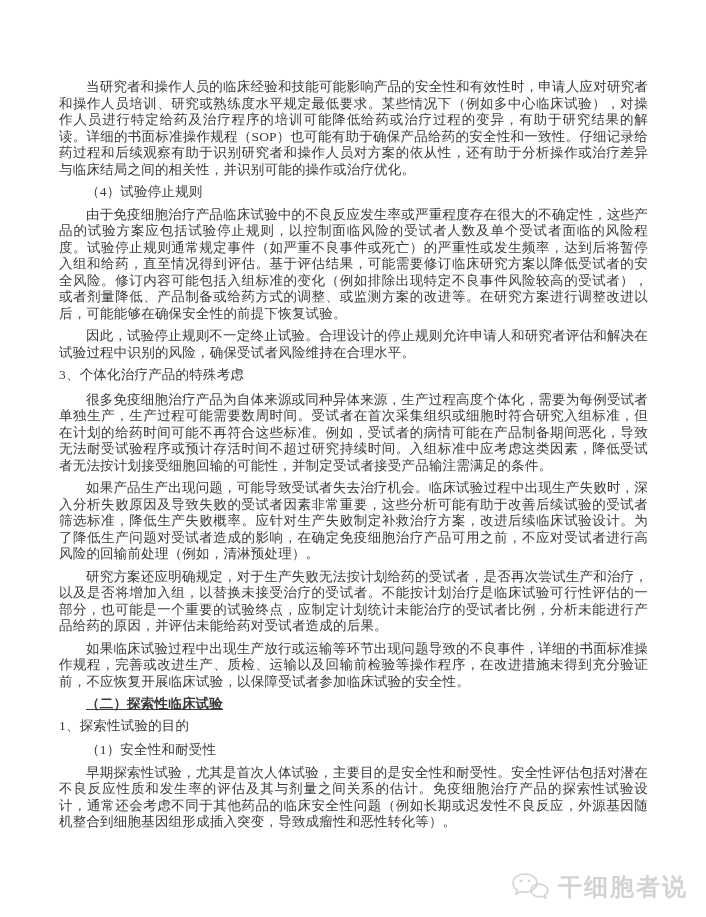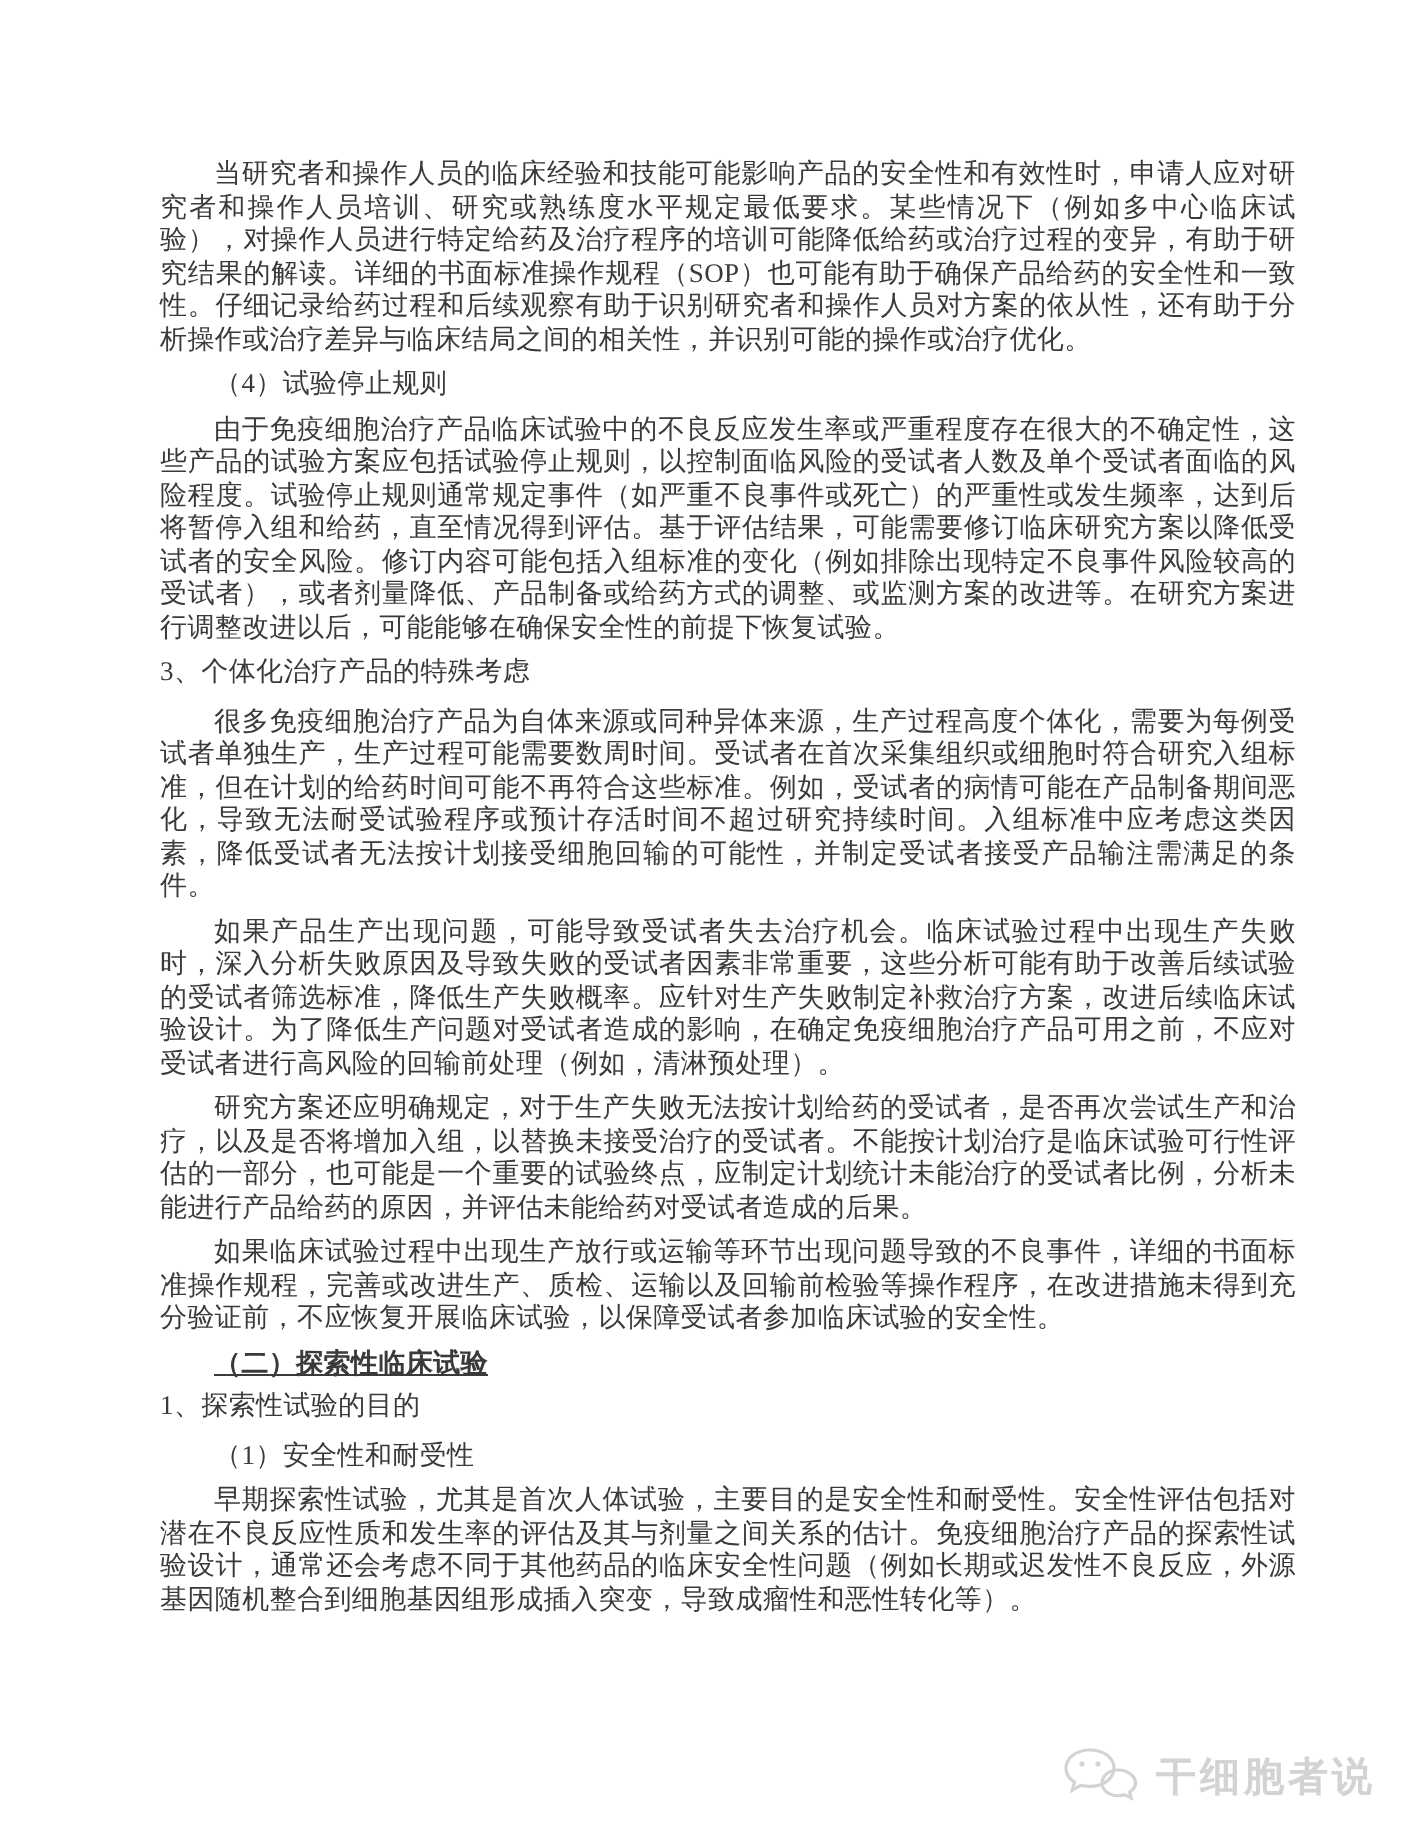--- a/index.html
+++ b/index.html
@@ -9,21 +9,21 @@
   }
   .doc-page {
     position: relative;
     width: 706px;
     height: 917px;
     background: #ffffff;
     overflow: hidden;
     font-family: "Liberation Serif", "DejaVu Serif", serif;
     color: #3a3a3a;
     box-sizing: border-box;
-    padding: 79px 58px 0 80px;
+    padding: 79px 58px 0 59px;
   }
   .doc-body {
     font-size: 13.5px;
     line-height: 16.5px;
     text-align: justify;
     letter-spacing: 0.2px;
   }
   .body-para {
     margin: 0 0 6px 0;
     text-indent: 2em;
@@ -47,37 +47,38 @@
     position: absolute;
     right: 18px;
     bottom: 14px;
     display: flex;
     align-items: center;
     gap: 7px;
     user-select: none;
   }
   .watermark-text {
     font-family: "Liberation Sans", "DejaVu Sans", sans-serif;
-    font-size: 20px;
+    font-size: 24px;
     font-weight: bold;
     color: #d3d3d3;
     letter-spacing: 2px;
   }
   .watermark-icon svg {
     display: block;
   }
 </style>
 </head>
 <body>
 
 <div class="doc-page">
   <div class="doc-body">
     <p class="body-para">当研究者和操作人员的临床经验和技能可能影响产品的安全性和有效性时，申请人应对研究者和操作人员培训、研究或熟练度水平规定最低要求。某些情况下（例如多中心临床试验），对操作人员进行特定给药及治疗程序的培训可能降低给药或治疗过程的变异，有助于研究结果的解读。详细的书面标准操作规程（SOP）也可能有助于确保产品给药的安全性和一致性。仔细记录给药过程和后续观察有助于识别研究者和操作人员对方案的依从性，还有助于分析操作或治疗差异与临床结局之间的相关性，并识别可能的操作或治疗优化。</p>
     <p class="sub-line">（4）试验停止规则</p>
     <p class="body-para">由于免疫细胞治疗产品临床试验中的不良反应发生率或严重程度存在很大的不确定性，这些产品的试验方案应包括试验停止规则，以控制面临风险的受试者人数及单个受试者面临的风险程度。试验停止规则通常规定事件（如严重不良事件或死亡）的严重性或发生频率，达到后将暂停入组和给药，直至情况得到评估。基于评估结果，可能需要修订临床研究方案以降低受试者的安全风险。修订内容可能包括入组标准的变化（例如排除出现特定不良事件风险较高的受试者），或者剂量降低、产品制备或给药方式的调整、或监测方案的改进等。在研究方案进行调整改进以后，可能能够在确保安全性的前提下恢复试验。</p>
+    <p class="body-para">因此，试验停止规则不一定终止试验。合理设计的停止规则允许申请人和研究者评估和解决在试验过程中识别的风险，确保受试者风险维持在合理水平。</p>
     <p class="h-bold">3、个体化治疗产品的特殊考虑</p>
     <p class="body-para">很多免疫细胞治疗产品为自体来源或同种异体来源，生产过程高度个体化，需要为每例受试者单独生产，生产过程可能需要数周时间。受试者在首次采集组织或细胞时符合研究入组标准，但在计划的给药时间可能不再符合这些标准。例如，受试者的病情可能在产品制备期间恶化，导致无法耐受试验程序或预计存活时间不超过研究持续时间。入组标准中应考虑这类因素，降低受试者无法按计划接受细胞回输的可能性，并制定受试者接受产品输注需满足的条件。</p>
     <p class="body-para">如果产品生产出现问题，可能导致受试者失去治疗机会。临床试验过程中出现生产失败时，深入分析失败原因及导致失败的受试者因素非常重要，这些分析可能有助于改善后续试验的受试者筛选标准，降低生产失败概率。应针对生产失败制定补救治疗方案，改进后续临床试验设计。为了降低生产问题对受试者造成的影响，在确定免疫细胞治疗产品可用之前，不应对受试者进行高风险的回输前处理（例如，清淋预处理）。</p>
     <p class="body-para">研究方案还应明确规定，对于生产失败无法按计划给药的受试者，是否再次尝试生产和治疗，以及是否将增加入组，以替换未接受治疗的受试者。不能按计划治疗是临床试验可行性评估的一部分，也可能是一个重要的试验终点，应制定计划统计未能治疗的受试者比例，分析未能进行产品给药的原因，并评估未能给药对受试者造成的后果。</p>
     <p class="body-para">如果临床试验过程中出现生产放行或运输等环节出现问题导致的不良事件，详细的书面标准操作规程，完善或改进生产、质检、运输以及回输前检验等操作程序，在改进措施未得到充分验证前，不应恢复开展临床试验，以保障受试者参加临床试验的安全性。</p>
     <p class="h-bold-indent">（二）探索性临床试验</p>
     <p class="h-bold">1、探索性试验的目的</p>
     <p class="sub-line">（1）安全性和耐受性</p>
     <p class="body-para">早期探索性试验，尤其是首次人体试验，主要目的是安全性和耐受性。安全性评估包括对潜在不良反应性质和发生率的评估及其与剂量之间关系的估计。免疫细胞治疗产品的探索性试验设计，通常还会考虑不同于其他药品的临床安全性问题（例如长期或迟发性不良反应，外源基因随机整合到细胞基因组形成插入突变，导致成瘤性和恶性转化等）。</p>
   </div>

